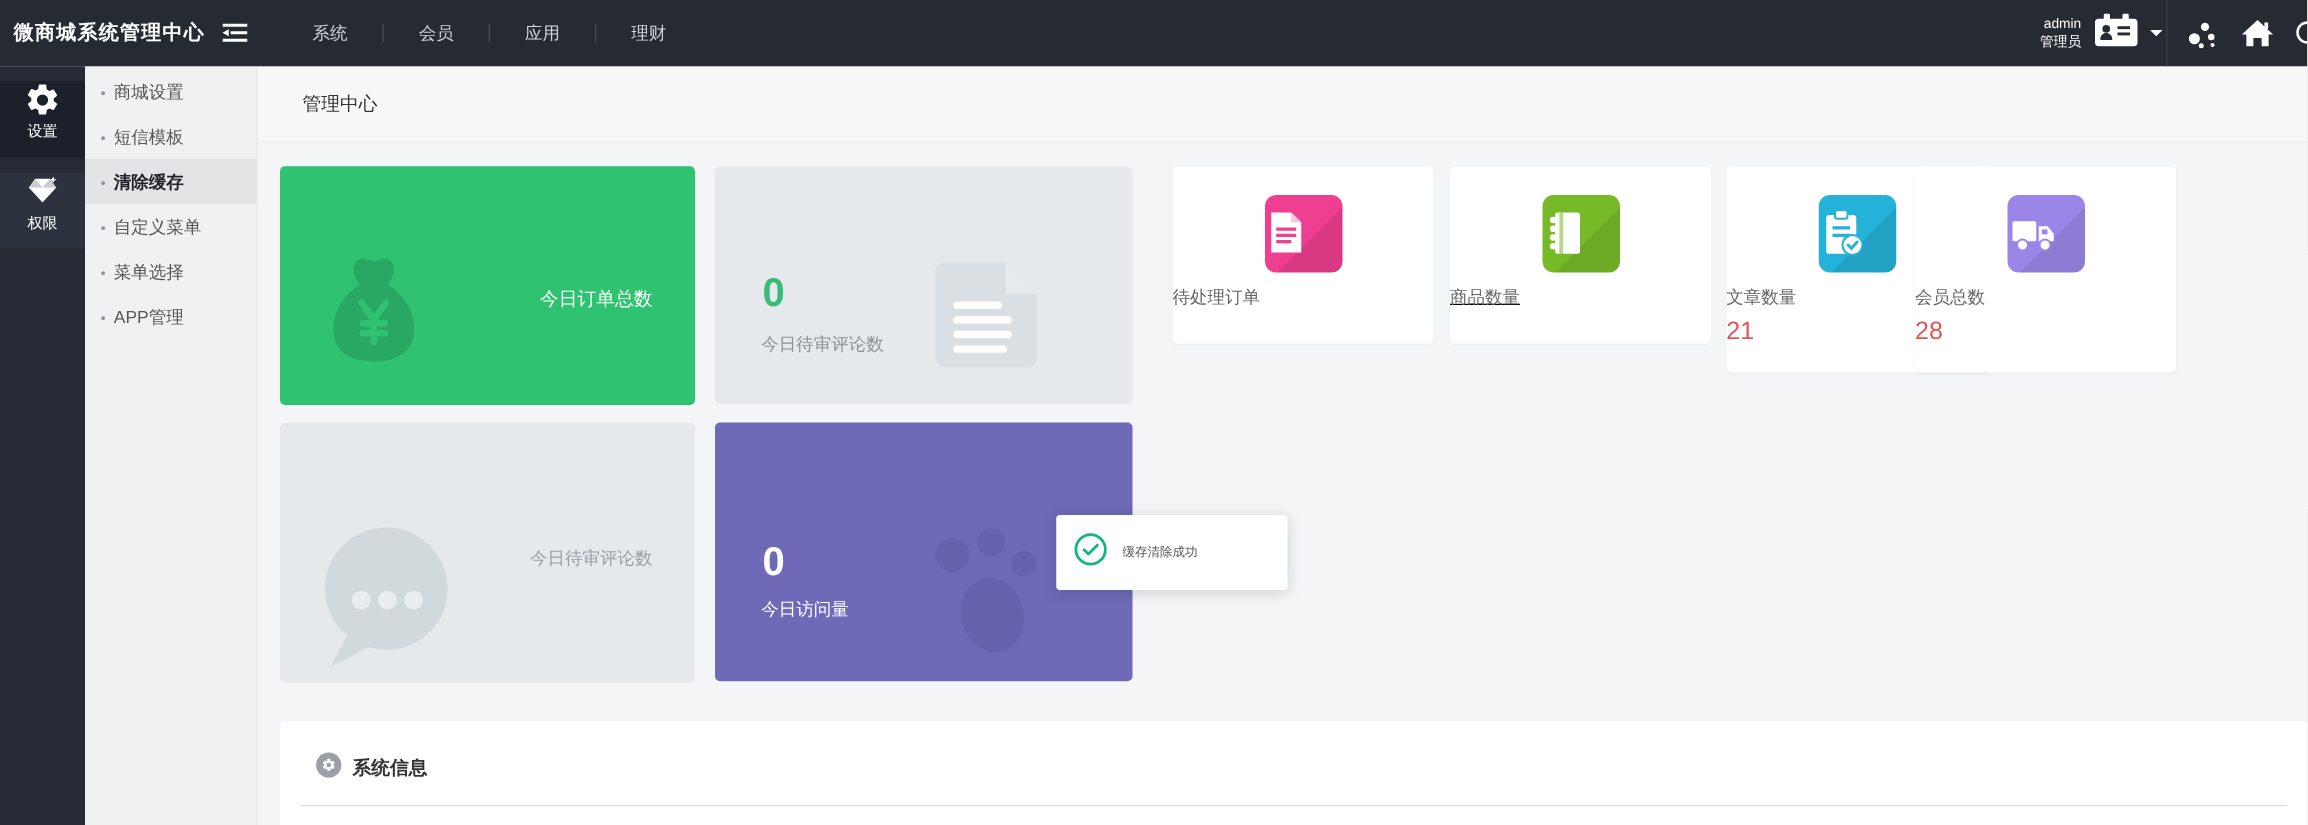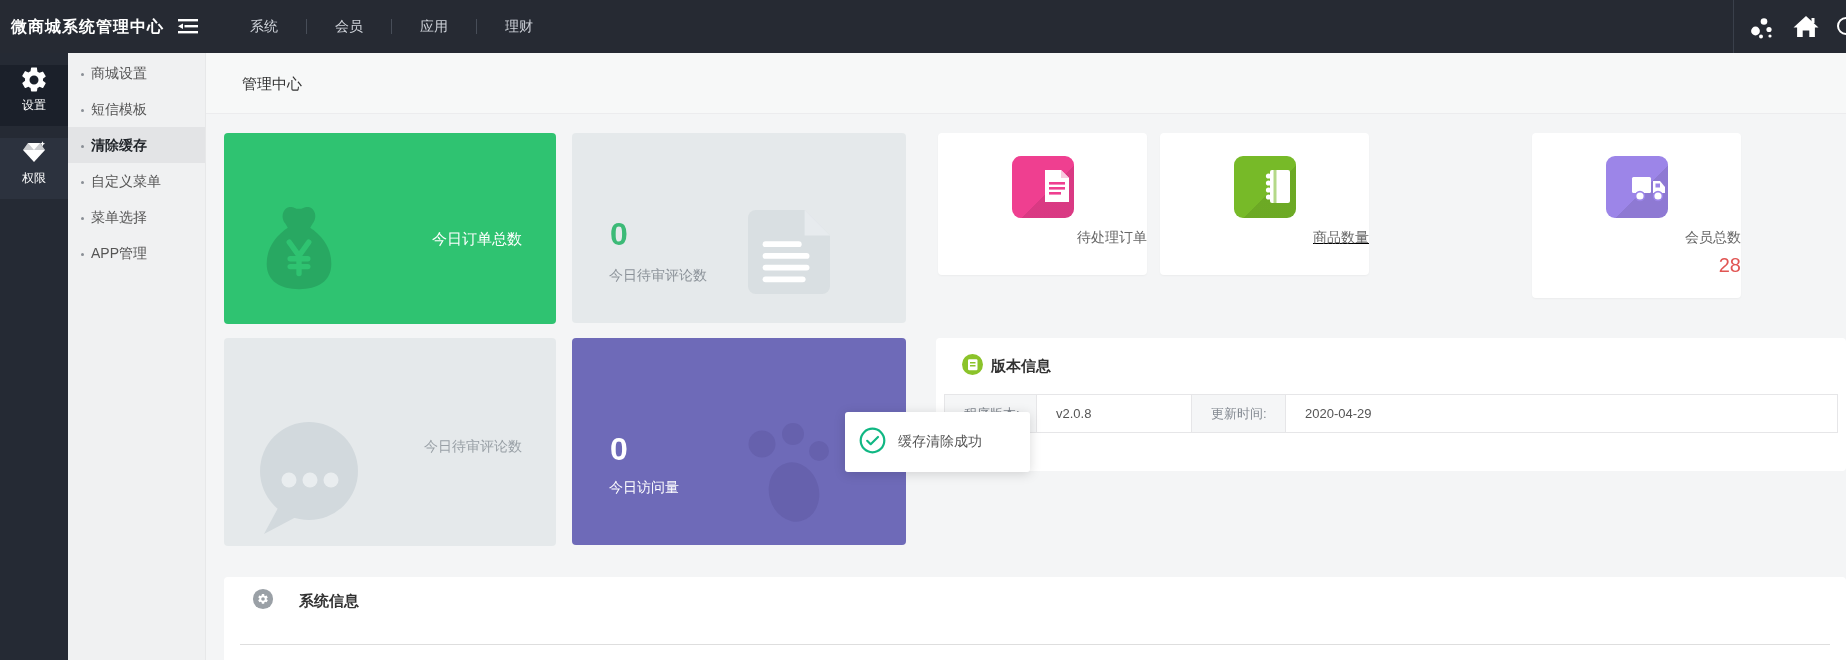--- a/index.html
+++ b/index.html
@@ -40,21 +40,21 @@
 
   .card{position:absolute;border-radius:4px;overflow:hidden;}
   .card-green{left:224px;top:133px;width:332px;height:191px;background:#2fc371;}
   .card-gray1{left:572px;top:133px;width:334px;height:190px;background:#e5e9eb;}
   .card-gray2{left:224px;top:338px;width:332px;height:208px;background:#e5e9eb;}
   .card-purple{left:572px;top:338px;width:334px;height:207px;background:#6e6ab8;}
   .card-label-r{position:absolute;right:34px;font-size:15px;}
   .big-num{position:absolute;left:38px;font-size:32px;font-weight:bold;}
   .big-sub{position:absolute;left:37px;font-size:14px;}
 
-  .mini{position:absolute;top:133px;width:209px;background:#fff;border-radius:4px;text-align:right;box-shadow:0 1px 2px rgba(0,0,0,0.04);cursor:pointer;}
+  .mini{position:absolute;top:133px;width:209px;background:#fff;border-radius:4px;text-align:left;box-shadow:0 1px 2px rgba(0,0,0,0.04);cursor:pointer;}
   .mini .tile{width:62px;height:62px;border-radius:9px;margin:23px auto 0;position:relative;overflow:hidden;}
   .tile .lshadow{position:absolute;left:0;top:0;right:0;bottom:0;background:linear-gradient(135deg,transparent 58%,rgba(0,0,0,0.09) 58%);}
   .tile svg{position:relative;}
   .mini-label{font-size:14px;color:#666;margin-top:11px;}
   .mini-num{font-size:20px;color:#e15654;margin-top:7px;}
 
   .panel{position:absolute;background:#fff;border-radius:4px;}
   .panel-version{left:936px;top:338px;width:910px;height:133px;}
   .panel-system{left:224px;top:577px;width:1622px;height:100px;border-radius:4px 4px 0 0;}
   .panel-head{position:absolute;display:flex;align-items:center;}
@@ -62,21 +62,21 @@
   .v-table{position:absolute;left:8px;right:8px;top:56px;height:39px;display:flex;border:1px solid #e6e6e8;}
   .v-cell{height:100%;line-height:37px;font-size:13px;padding-left:19px;border-right:1px solid #e6e6e8;white-space:nowrap;}
   .v-cell.lab{background:#f5f6f7;color:#828890;width:92px;}
   .v-cell.lab2{width:94px;}
   .v-cell.val1{width:155px;color:#555;background:#fff;}
   .v-cell.val2{flex:1;color:#555;background:#fff;border-right:none;}
   .sys-divider{position:absolute;left:16px;right:16px;top:67px;height:1px;background:#dedede;}
 
   .toast{position:absolute;left:845px;top:412px;width:185px;height:60px;background:#fff;border-radius:3px;
          box-shadow:0 2px 12px rgba(0,0,0,0.15);display:flex;align-items:center;padding-left:14px;z-index:50;}
-  .toast-msg{font-size:14px;color:#555;margin-left:12px;white-space:nowrap;}
+  .toast-msg{font-size:10px;color:#555;margin-left:12px;white-space:nowrap;}
 
   .wm{position:absolute;}
 </style>
 </head>
 <body>
 
 <div id="app">
 
   <div class="topbar">
     <div class="logo">微商城系统管理中心</div>
@@ -93,20 +93,38 @@
     <div class="nav">
       <div class="nav-item">系统</div>
       <div class="nav-sep"></div>
       <div class="nav-item">会员</div>
       <div class="nav-sep"></div>
       <div class="nav-item">应用</div>
       <div class="nav-sep"></div>
       <div class="nav-item">理财</div>
     </div>
 
+    <div class="user-area">
+      <div class="user-txt">
+        <div>admin</div>
+        <div>管理员</div>
+      </div>
+      <span>
+        <svg width="36" height="28" viewBox="0 0 36 28">
+          <rect x="8" y="1" width="5" height="7" rx="1" fill="#fff"></rect>
+          <rect x="23" y="1" width="5" height="7" rx="1" fill="#fff"></rect>
+          <rect x="1" y="5" width="34" height="22" rx="3" fill="#fff"></rect>
+          <circle cx="10" cy="13" r="3.1" fill="#262a33"></circle>
+          <path d="M5.2 22 c0-4 2.2-5.6 4.8-5.6 s4.8 1.6 4.8 5.6 z" fill="#262a33"></path>
+          <rect x="19" y="11" width="10" height="2.3" fill="#262a33"></rect>
+          <rect x="19" y="16" width="10" height="2.3" fill="#262a33"></rect>
+        </svg>
+      </span>
+      <span class="caret"></span>
+    </div>
     <div class="top-sep"></div>
 
     <div class="top-ico" style="left:1748px;">
       <svg width="26" height="26" viewBox="0 0 26 26">
         <circle cx="7.5" cy="17" r="4.4" fill="#fff"></circle>
         <circle cx="16" cy="7.5" r="3.3" fill="#fff"></circle>
         <circle cx="21" cy="15.5" r="2.6" fill="#fff"></circle>
         <circle cx="13" cy="22.5" r="2" fill="#fff"></circle>
         <circle cx="22" cy="22" r="1.6" fill="#fff"></circle>
       </svg>
@@ -236,58 +254,54 @@
         <rect x="13.5" y="4" width="3" height="33" fill="#77ba28" opacity="0.55"></rect>
         <circle cx="8.5" cy="10" r="2.6" fill="#fff"></circle>
         <circle cx="8.5" cy="17" r="2.6" fill="#fff"></circle>
         <circle cx="8.5" cy="24" r="2.6" fill="#fff"></circle>
         <circle cx="8.5" cy="31" r="2.6" fill="#fff"></circle>
       </svg>
     </div>
     <div class="mini-label">商品数量</div>
   </div>
 
+  <div class="mini" style="left:1381px;height:165px;">
+    <div class="tile" style="background:#25b2d9;">
+      <div class="lshadow"></div>
+      <svg width="38" height="40" viewBox="0 0 38 40" style="margin-top:10px;">
+        <rect x="6" y="6" width="24" height="31" rx="2.5" fill="#fff"></rect>
+        <rect x="13" y="2" width="10" height="7" rx="2" fill="#fff" stroke="#25b2d9" stroke-width="1.6"></rect>
+        <rect x="11" y="15" width="14" height="2.6" fill="#25b2d9"></rect>
+        <rect x="11" y="21" width="14" height="2.6" fill="#25b2d9"></rect>
+        <circle cx="27" cy="30" r="8" fill="#fff" stroke="#25b2d9" stroke-width="1.6"></circle>
+        <path d="M23.5 30 l2.6 2.6 4.6 -5" stroke="#25b2d9" stroke-width="2.4" fill="none" stroke-linecap="round"></path>
+      </svg>
+    </div>
+    <div class="mini-label">文章数量</div>
+    <div class="mini-num">21</div>
+  </div>
 
   <div class="mini" style="left:1532px;height:165px;">
     <div class="tile" style="background:#9c85e8;">
       <div class="lshadow"></div>
       <svg width="40" height="36" viewBox="0 0 40 36" style="margin-top:13px;">
         <rect x="4" y="8" width="19" height="16" rx="1.5" fill="#fff"></rect>
         <path d="M25 12 h7 l5 6 v6 h-12 z" fill="#fff"></path>
         <circle cx="12" cy="27" r="4.4" fill="#fff" stroke="#9c85e8" stroke-width="1.6"></circle>
         <circle cx="30" cy="27" r="4.4" fill="#fff" stroke="#9c85e8" stroke-width="1.6"></circle>
         <rect x="27.5" y="14.5" width="4.5" height="4" fill="#9c85e8"></rect>
       </svg>
     </div>
     <div class="mini-label">会员总数</div>
     <div class="mini-num">28</div>
   </div>
 
-  <div class="panel panel-version">
-    <div class="panel-head" style="left:26px;top:16px;">
-      <span>
-        <svg width="21" height="21" viewBox="0 0 21 21">
-          <circle cx="10.5" cy="10.5" r="10.5" fill="#8bc32a"></circle>
-          <rect x="6" y="5.2" width="9.5" height="11" rx="1.2" fill="#fff"></rect>
-          <rect x="8" y="8" width="5.5" height="1.5" fill="#8bc32a"></rect>
-          <rect x="8" y="11" width="5.5" height="1.5" fill="#8bc32a"></rect>
-        </svg>
-      </span>
-      <span class="panel-title">版本信息</span>
-    </div>
-    <div class="v-table">
-      <div class="v-cell lab">程序版本:</div>
-      <div class="v-cell val1">v2.0.8</div>
-      <div class="v-cell lab lab2">更新时间:</div>
-      <div class="v-cell val2">2020-04-29</div>
-    </div>
-  </div>
 
   <div class="panel panel-system">
-    <div class="panel-head" style="left:28px;top:11px;gap:17px;">
+    <div class="panel-head" style="left:28px;top:24px;">
       <span>
         <svg width="22" height="22" viewBox="0 0 24 24">
           <circle cx="12" cy="12" r="11" fill="#9aa0a6"></circle>
           <g transform="translate(5.4,5.4) scale(0.55)">
             <path fill="#fff" d="M19.14 12.94a7 7 0 0 0 .06-.94 7 7 0 0 0-.06-.94l2.03-1.58a.5.5 0 0 0 .12-.64l-1.92-3.32a.5.5 0 0 0-.61-.22l-2.39.96a7.3 7.3 0 0 0-1.62-.94l-.36-2.54A.5.5 0 0 0 13.9 2h-3.8a.5.5 0 0 0-.49.42l-.36 2.54c-.59.24-1.13.56-1.62.94l-2.39-.96a.5.5 0 0 0-.61.22L2.71 8.48a.5.5 0 0 0 .12.64l2.03 1.58a7 7 0 0 0 0 1.88l-2.03 1.58a.5.5 0 0 0-.12.64l1.92 3.32c.14.24.42.34.61.22l2.39-.96c.49.38 1.03.7 1.62.94l.36 2.54c.04.24.24.42.49.42h3.8c.25 0 .45-.18.49-.42l.36-2.54c.59-.24 1.13-.56 1.62-.94l2.39.96c.19.12.47.02.61-.22l1.92-3.32a.5.5 0 0 0-.12-.64l-2.03-1.58zM12 15.6A3.6 3.6 0 1 1 12 8.4a3.6 3.6 0 0 1 0 7.2z"></path>
           </g>
         </svg>
       </span>
       <span class="panel-title">系统信息</span>
     </div>

